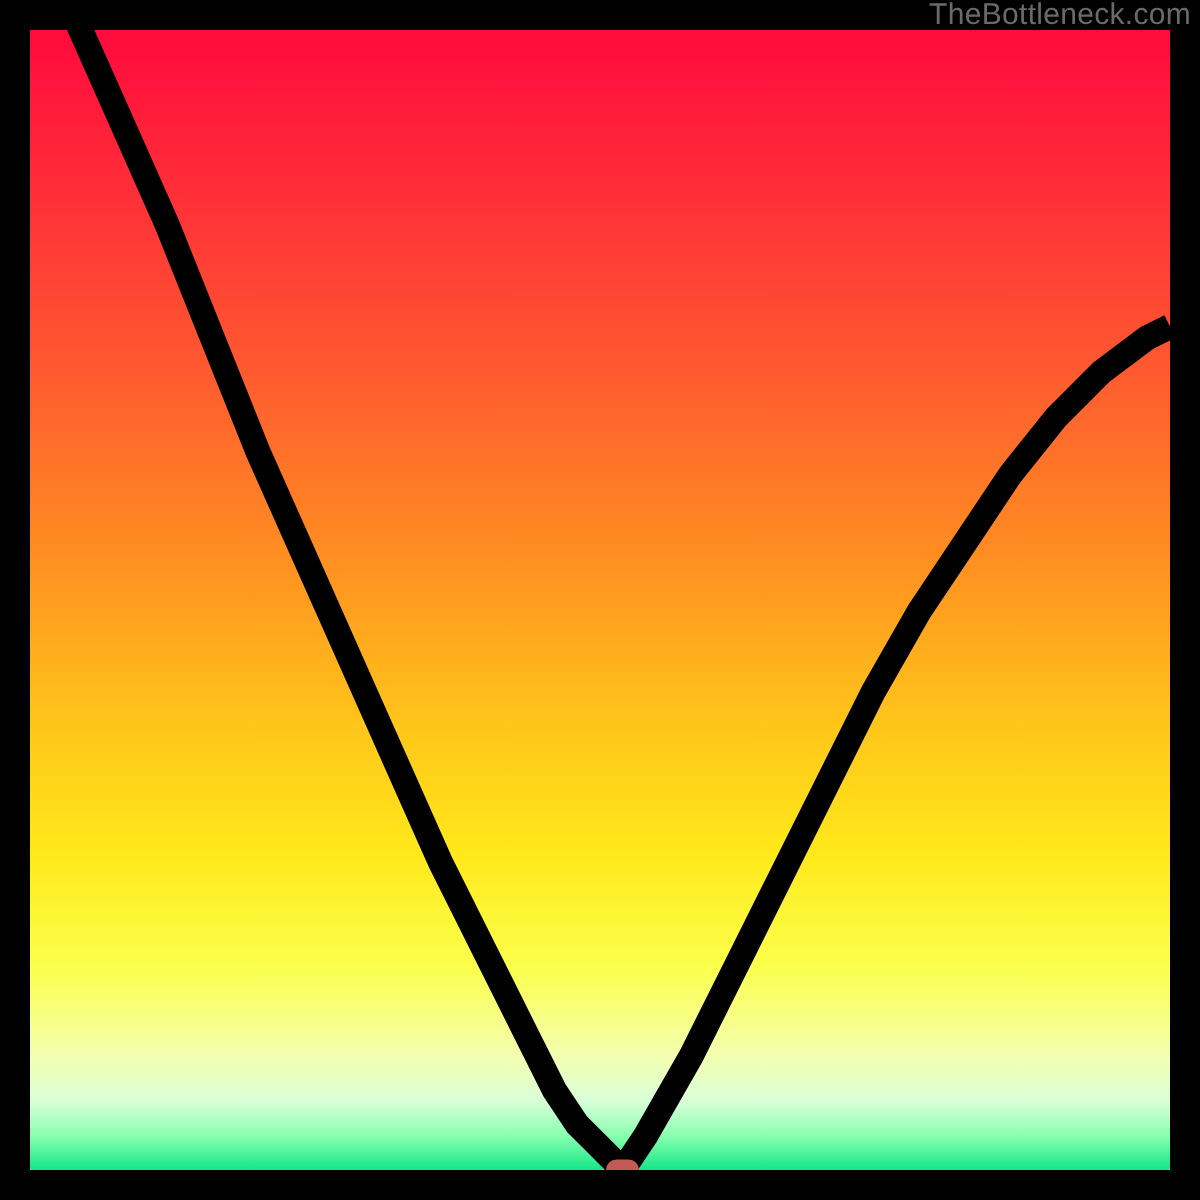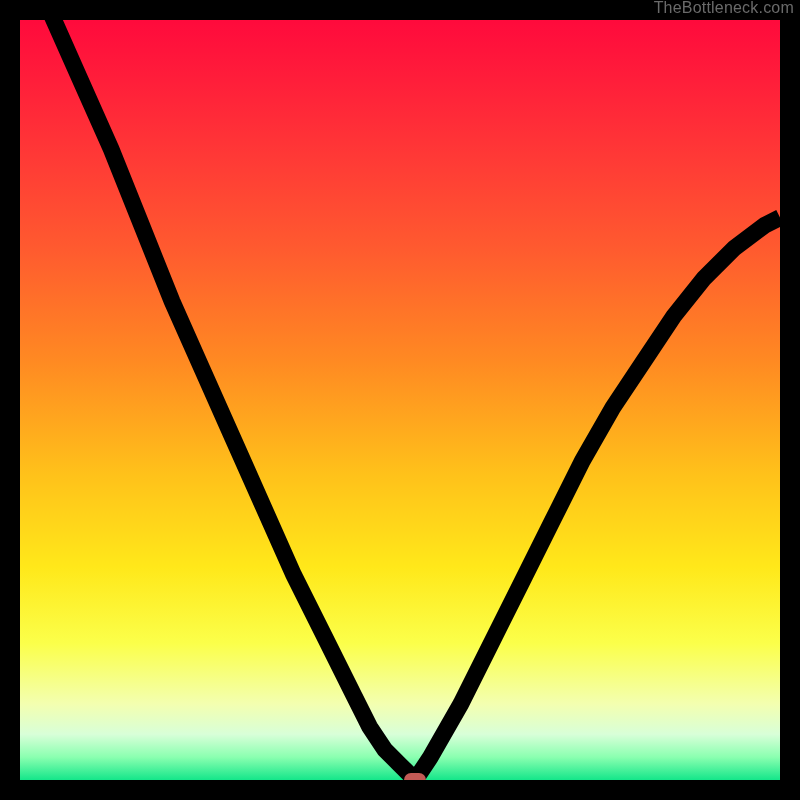--- a/index.html
+++ b/index.html
@@ -54,21 +54,21 @@
     height: 14px;
     border-radius: 7px;
     background: #c25a55;
     transform: translate(-50%, -50%);
   }
   .watermark {
     position: absolute;
     top: -1px;
     right: 6px;
     color: #6a6a6a;
-    font-size: 16px;
+    font-size: 20px;
     font-weight: 500;
     letter-spacing: 0.2px;
   }
 </style>
 </head>
 <body>
 
 <div class="frame">
 
   <div class="watermark">TheBottleneck.com</div>

